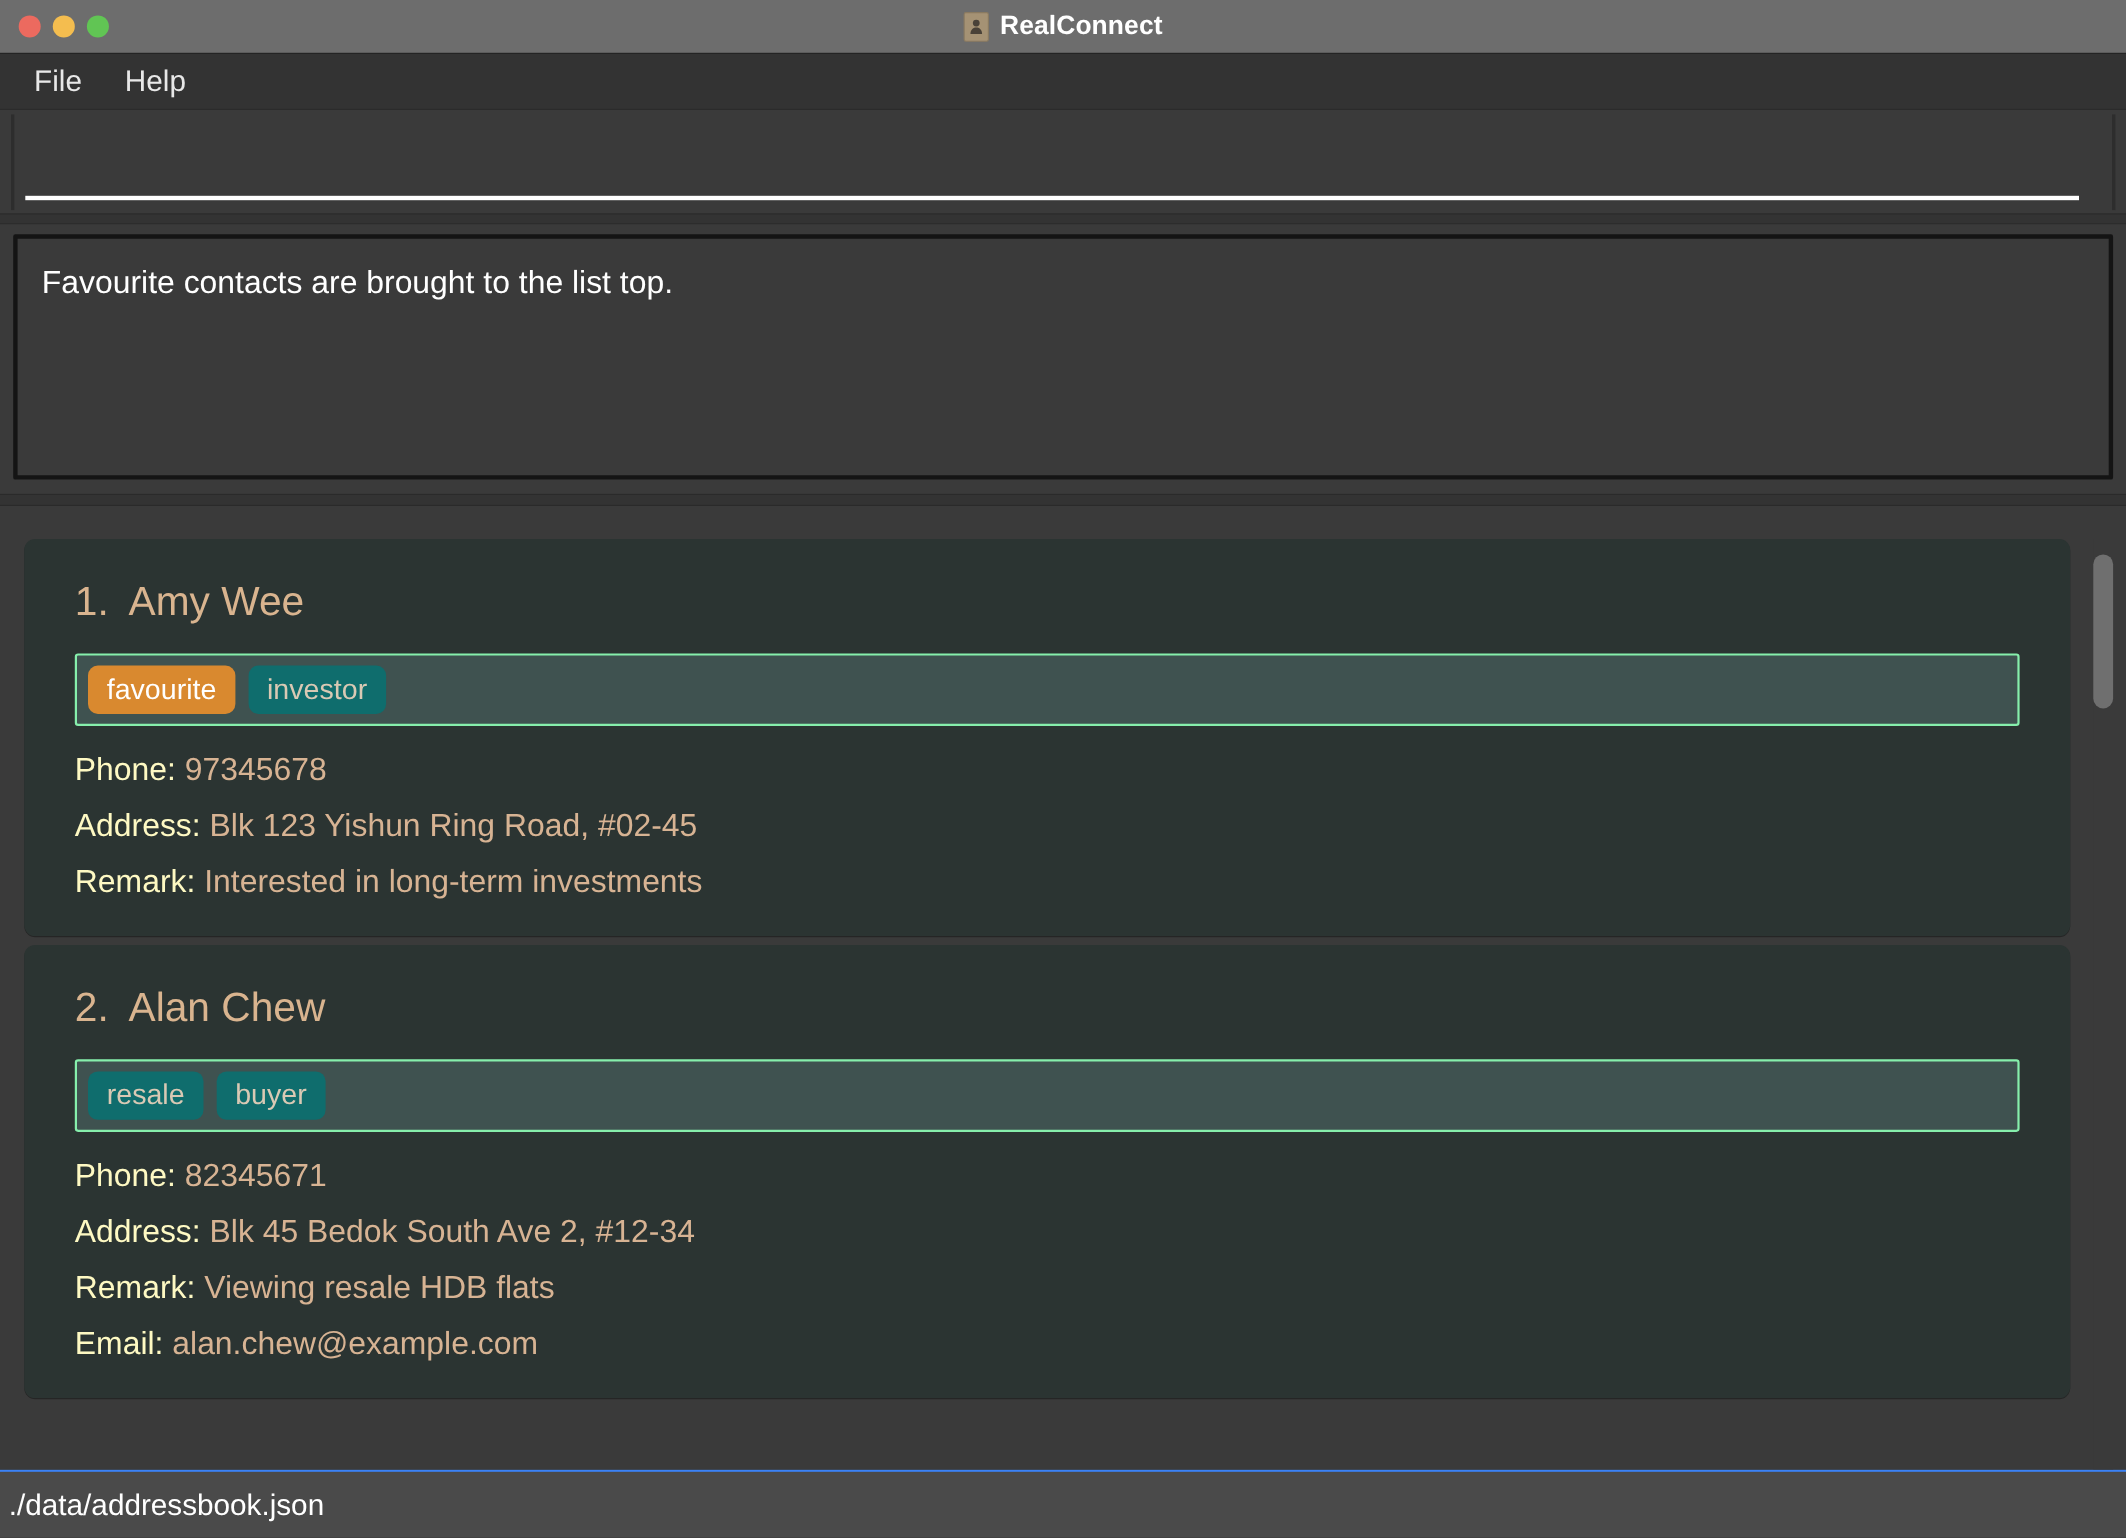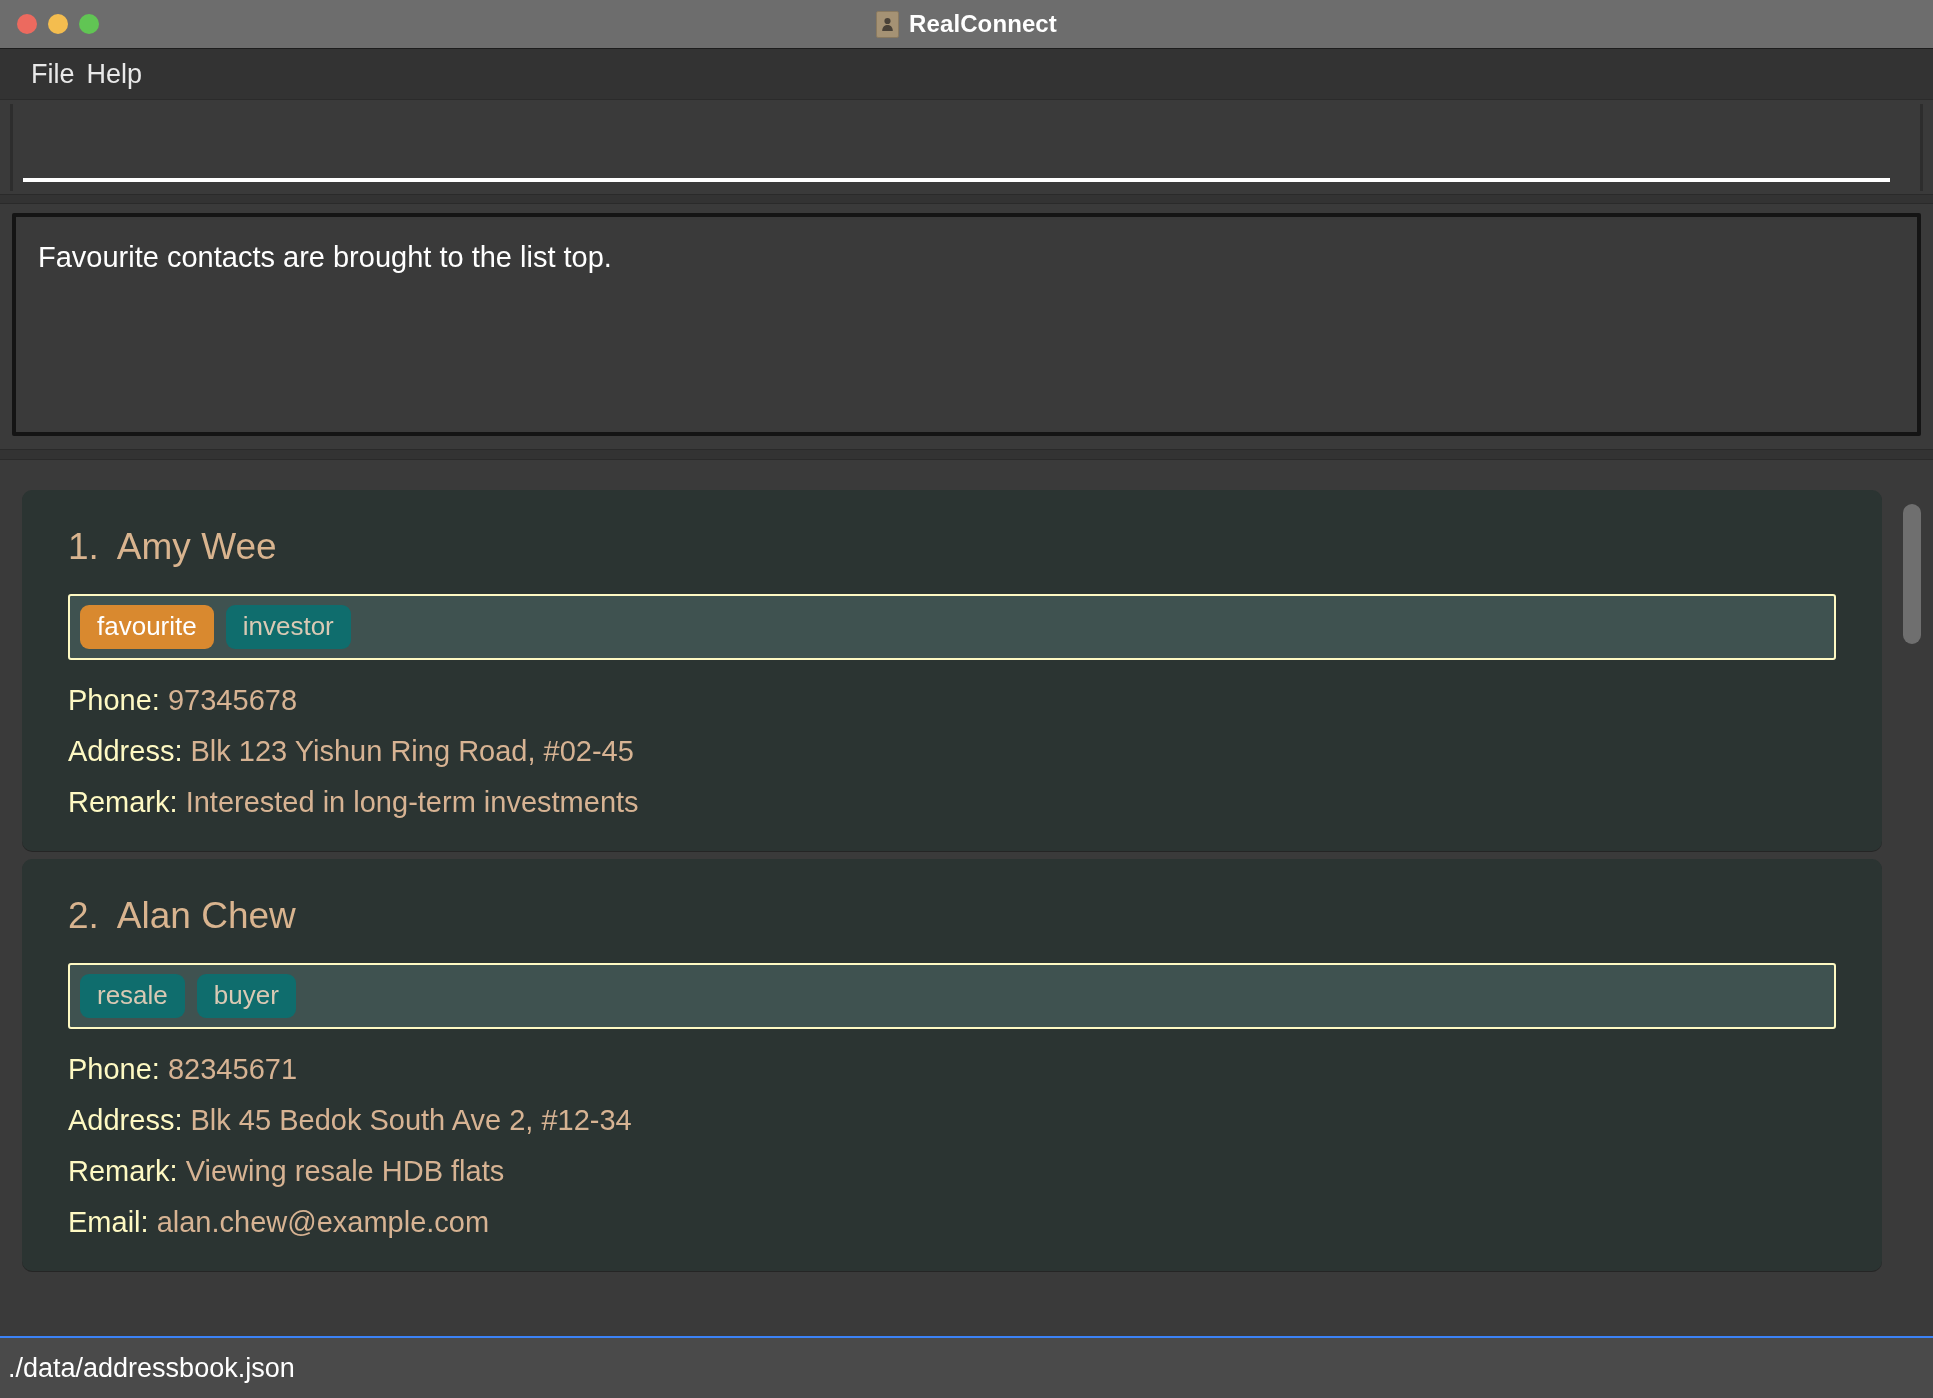--- a/index.html
+++ b/index.html
@@ -78,20 +78,21 @@
   }
 
   
   .menubar {
     height: 51px;
     min-height: 51px;
     background: #333333;
     display: flex;
     align-items: center;
     padding-left: 25px;
+    gap: 27px;
     border-bottom: 1px solid #2b2b2b;
   }
   .menu-item {
     color: #e8e8e8;
     font-size: 27px;
     line-height: 1;
     padding: 3px 6px;
     cursor: default;
   }
 
@@ -190,21 +191,21 @@
     display: flex;
     gap: 18px;
     align-items: baseline;
     margin-bottom: 26px;
   }
   .card-index { color: #d9b48f; }
   .card-name  { color: #d9b48f; }
 
   .tag-row {
     background: #3f5250;
-    border: 2px solid #fef9c3;
+    border: 2px solid #86efac;
     border-radius: 3px;
     padding: 9px 10px;
     display: flex;
     gap: 12px;
     align-items: flex-start;
     margin-bottom: 26px;
     min-height: 60px;
   }
   .tag {
     display: inline-block;

